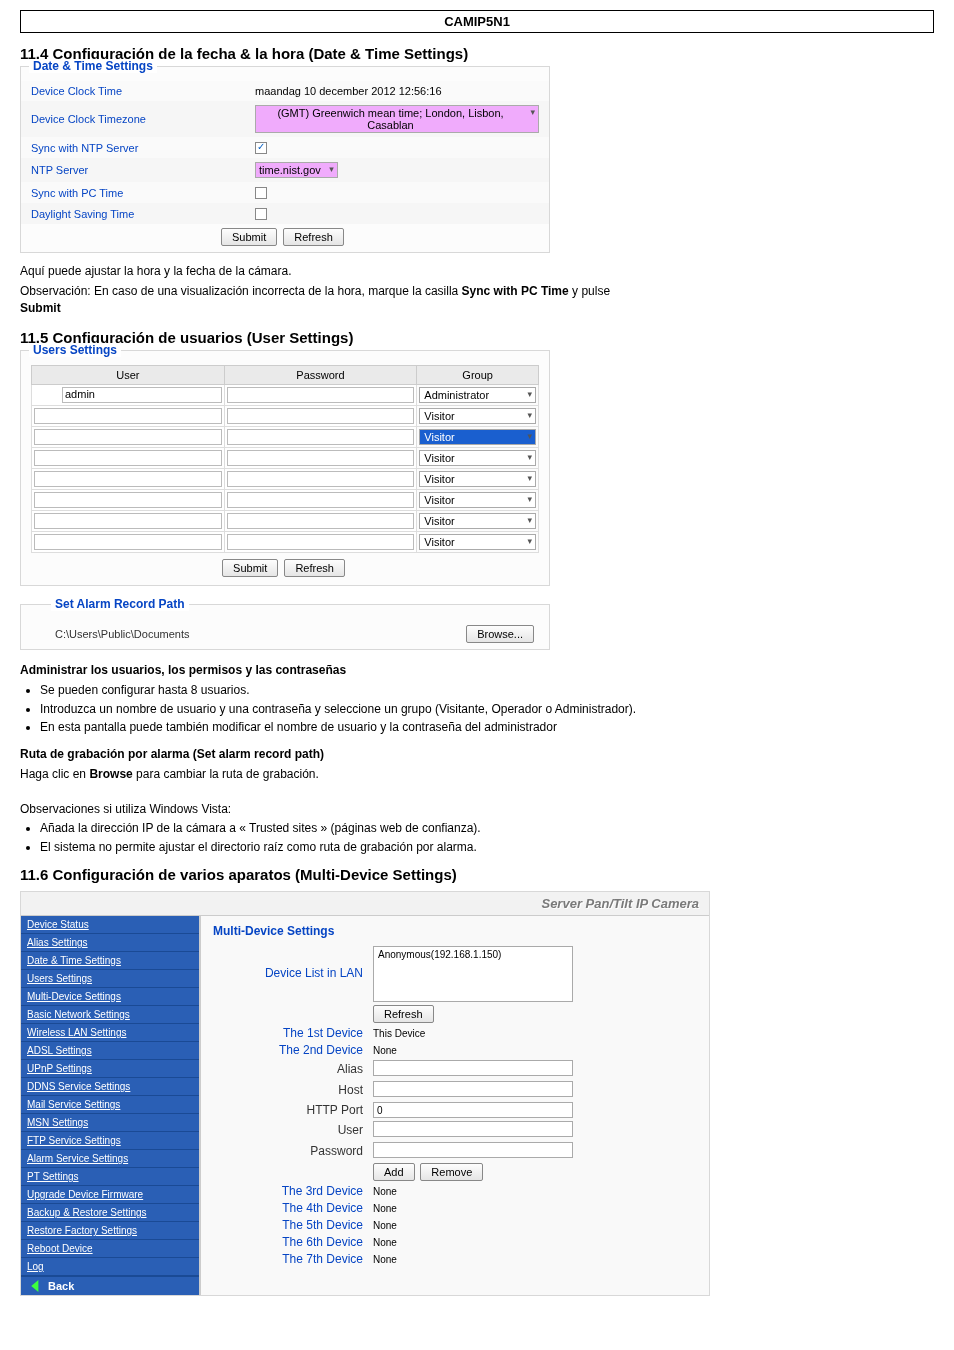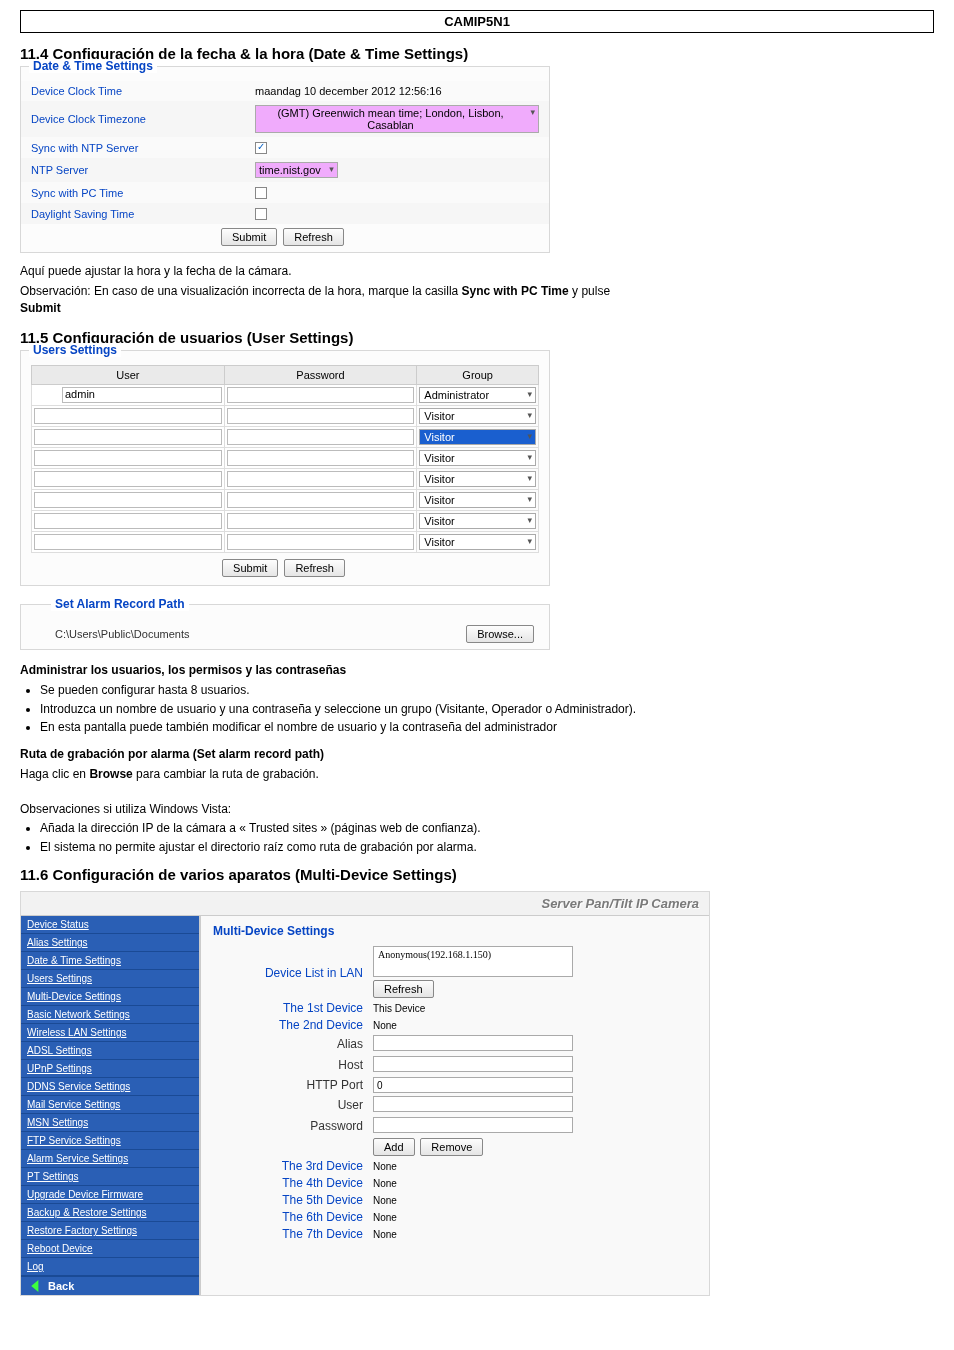--- a/index.html
+++ b/index.html
@@ -79,21 +79,21 @@
   .md-body { display:flex; }
   .md-side { width:178px; display:flex; flex-direction:column; }
   .md-side a { display:block; background:#2a5fb5; color:#fff; padding:3px 6px; font-size:10px; text-decoration:underline; border-bottom:1px solid #1a4a95; }
   .md-side .back-btn { background:#2a5fb5; color:#fff; padding:3px 8px; display:flex; align-items:center; gap:5px; border-top:1px solid #1a4a95; }
   .md-side .back-btn svg { width:14px; height:12px; }
   .md-main { flex:1; padding:8px 12px; background:#f9f9f9; border-left:2px solid #ccc; position:relative; }
   .md-main .legend { color:#0645c4; font-weight:bold; font-size:12px; margin-bottom:8px; }
   .md-row { display:flex; align-items:center; margin:3px 0; }
   .md-row .lab { width:160px; text-align:right; padding-right:10px; color:#0645c4; font-size:12px; }
   .md-row .val { font-size:10px; }
-  .lan-box { border:1px solid #aaa; background:#fff; width:200px; height:31px; padding:2px 4px; font-size:10px; margin-bottom:3px;font-family:Liberation Serif, serif; }
+  .lan-box { border:1px solid #aaa; background:#fff; width:200px; height:56px; padding:2px 4px; font-size:10px; margin-bottom:3px; }
   .md-input { border:1px solid #aaa; background:#fff; height:16px; width:200px; display:inline-block; font-size:10px; padding:0 3px; line-height:16px; }
 </style>
 </head>
 <body>
 
 <div class="page-header">CAMIP5N1</div>
 
 <h2 class="section-head">11.4   Configuración de la fecha &amp; la hora (Date &amp; Time Settings)</h2>
 
 <div class="screenshot-box" style="width:530px;">

